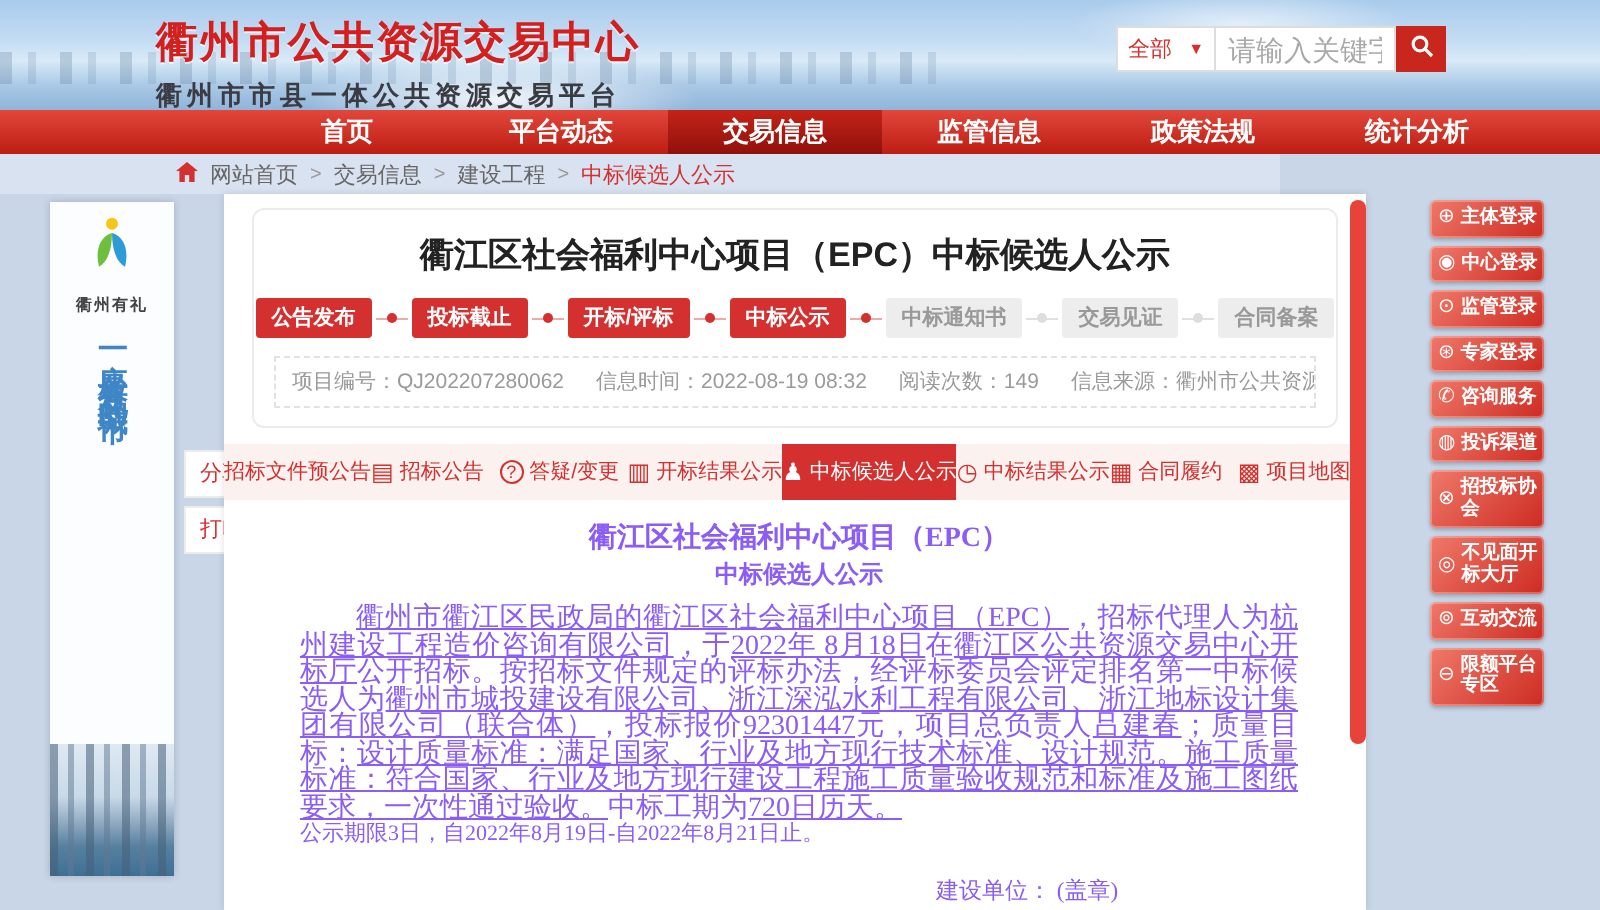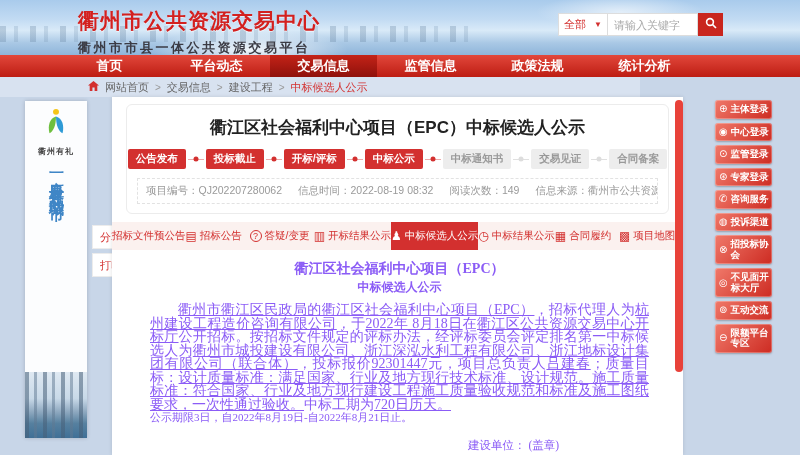--- a/index.html
+++ b/index.html
@@ -26,28 +26,28 @@
   }
   .site-block { position:absolute; left:78px; top:7px; }
   .site-title { font-size:21px; font-weight:bold; color:#d3201f; letter-spacing:1px; text-shadow:0 1px 0 rgba(255,255,255,.6); }
   .site-sub   { font-size:13px; font-weight:bold; color:#3b3b44; letter-spacing:2.5px; margin-top:4px; }
   .search { position:absolute; left:558px; top:13px; height:23px; display:flex; }
   .search-cat {
     width:50px; background:#fff; border:1px solid #ddd; color:#d3302f; font-size:11px;
     display:flex; align-items:center; justify-content:space-between; padding:0 5px; cursor:pointer;
   }
   .caret { font-size:8px; color:#d3302f; }
-  .search-input { width:90px; border:1px solid #ddd; border-left:none; font-size:11px; padding:0 6px; color:#333; outline:none; }
+  .search-input { width:90px; border:1px solid #ddd; border-left:none; font-size:14px; padding:0 6px; color:#333; outline:none; }
   .search-input::placeholder { color:#a9a9a9; }
   .search-btn { width:25px; background:#c9261e; border:none; display:flex; align-items:center; justify-content:center; cursor:pointer; }
   
   .nav {
     position:absolute; left:0; top:55px; width:800px; height:22px;
     background:linear-gradient(180deg,#e2473b,#bd1d13);
-    display:flex; padding-left:56px;
+    display:flex; padding-left:120px;
   }
   .nav-item { width:107px; text-align:center; color:#fff; font-size:13px; font-weight:bold; line-height:22px; cursor:pointer; }
   .nav-item.active { background:linear-gradient(180deg,#c42318,#8f110b); }
   
   .breadcrumb {
     position:absolute; left:0; top:77px; width:640px; height:20px; background:#d8e2f0;
     display:flex; align-items:center; gap:6px; padding-left:88px; font-size:11px; color:#666;
   }
   .crumb { cursor:pointer; }
   .crumb-sep { color:#999; font-size:10px; }

